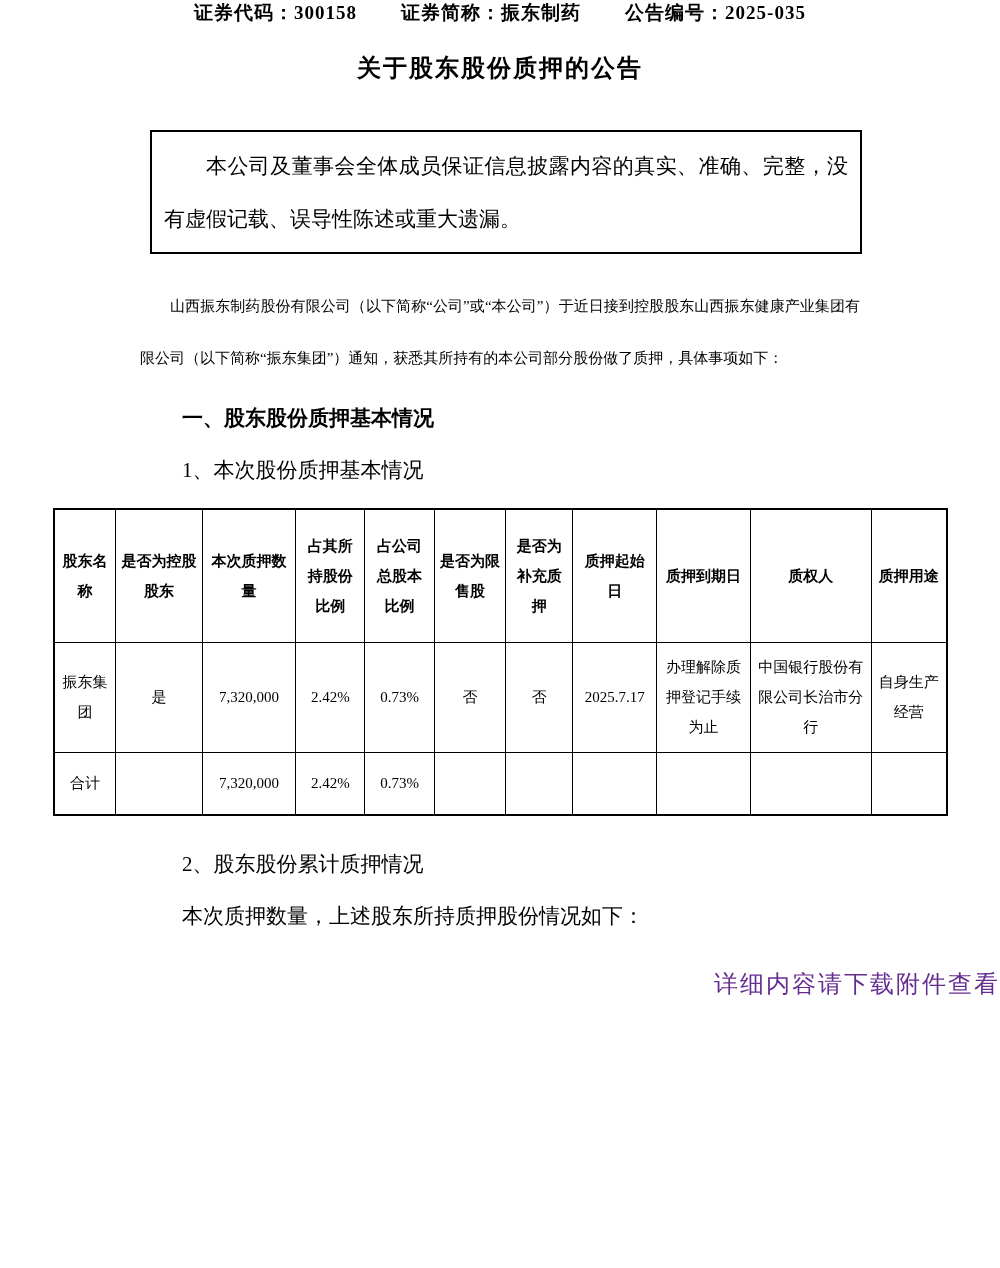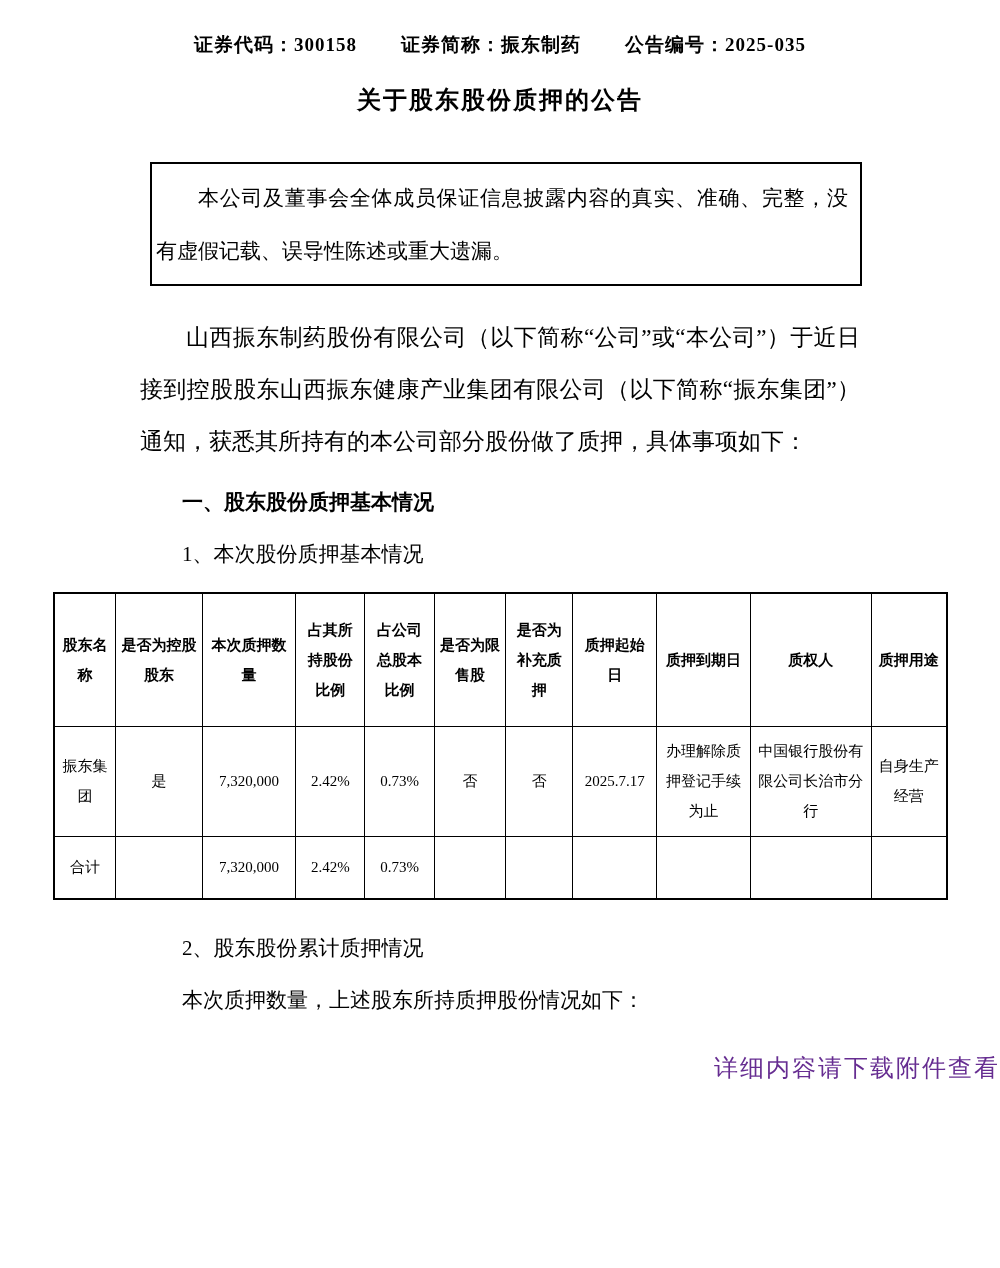--- a/index.html
+++ b/index.html
@@ -11,46 +11,45 @@
     margin: 0 auto;
     background: #ffffff;
     font-family: "Liberation Serif", "DejaVu Serif", serif;
     color: #000000;
     overflow: hidden;
   }
   .doc-header {
     display: flex;
     justify-content: center;
     gap: 44px;
-    padding-top: 32px;
     font-size: 19px;
     font-weight: bold;
     letter-spacing: 1px;
   }
   .doc-title {
     text-align: center;
     font-size: 24px;
     font-weight: bold;
     letter-spacing: 2px;
   }
   .doc-title.line1 { margin-top: 68px; }
   .doc-title.line2 { margin-top: 26px; }
   .disclaimer-box {
     width: 712px;
     margin: 46px auto 0 150px;
     border: 2px solid #000000;
-    padding: 8px 12px 6px 4px;
+    padding: 8px 12px 6px 12px;
     font-size: 21px;
     line-height: 53px;
     text-indent: 2em;
     text-align: justify;
   }
   .body-text {
     margin: 0 140px;
-    font-size: 23px;
+    font-size: 15px;
     line-height: 52px;
     text-align: justify;
   }
   .intro-paragraph { margin-top: 26px; text-indent: 2em; }
   .section-heading {
     margin: 8px 140px 0 140px;
     font-size: 21px;
     font-weight: bold;
     line-height: 52px;
     text-indent: 2em;

